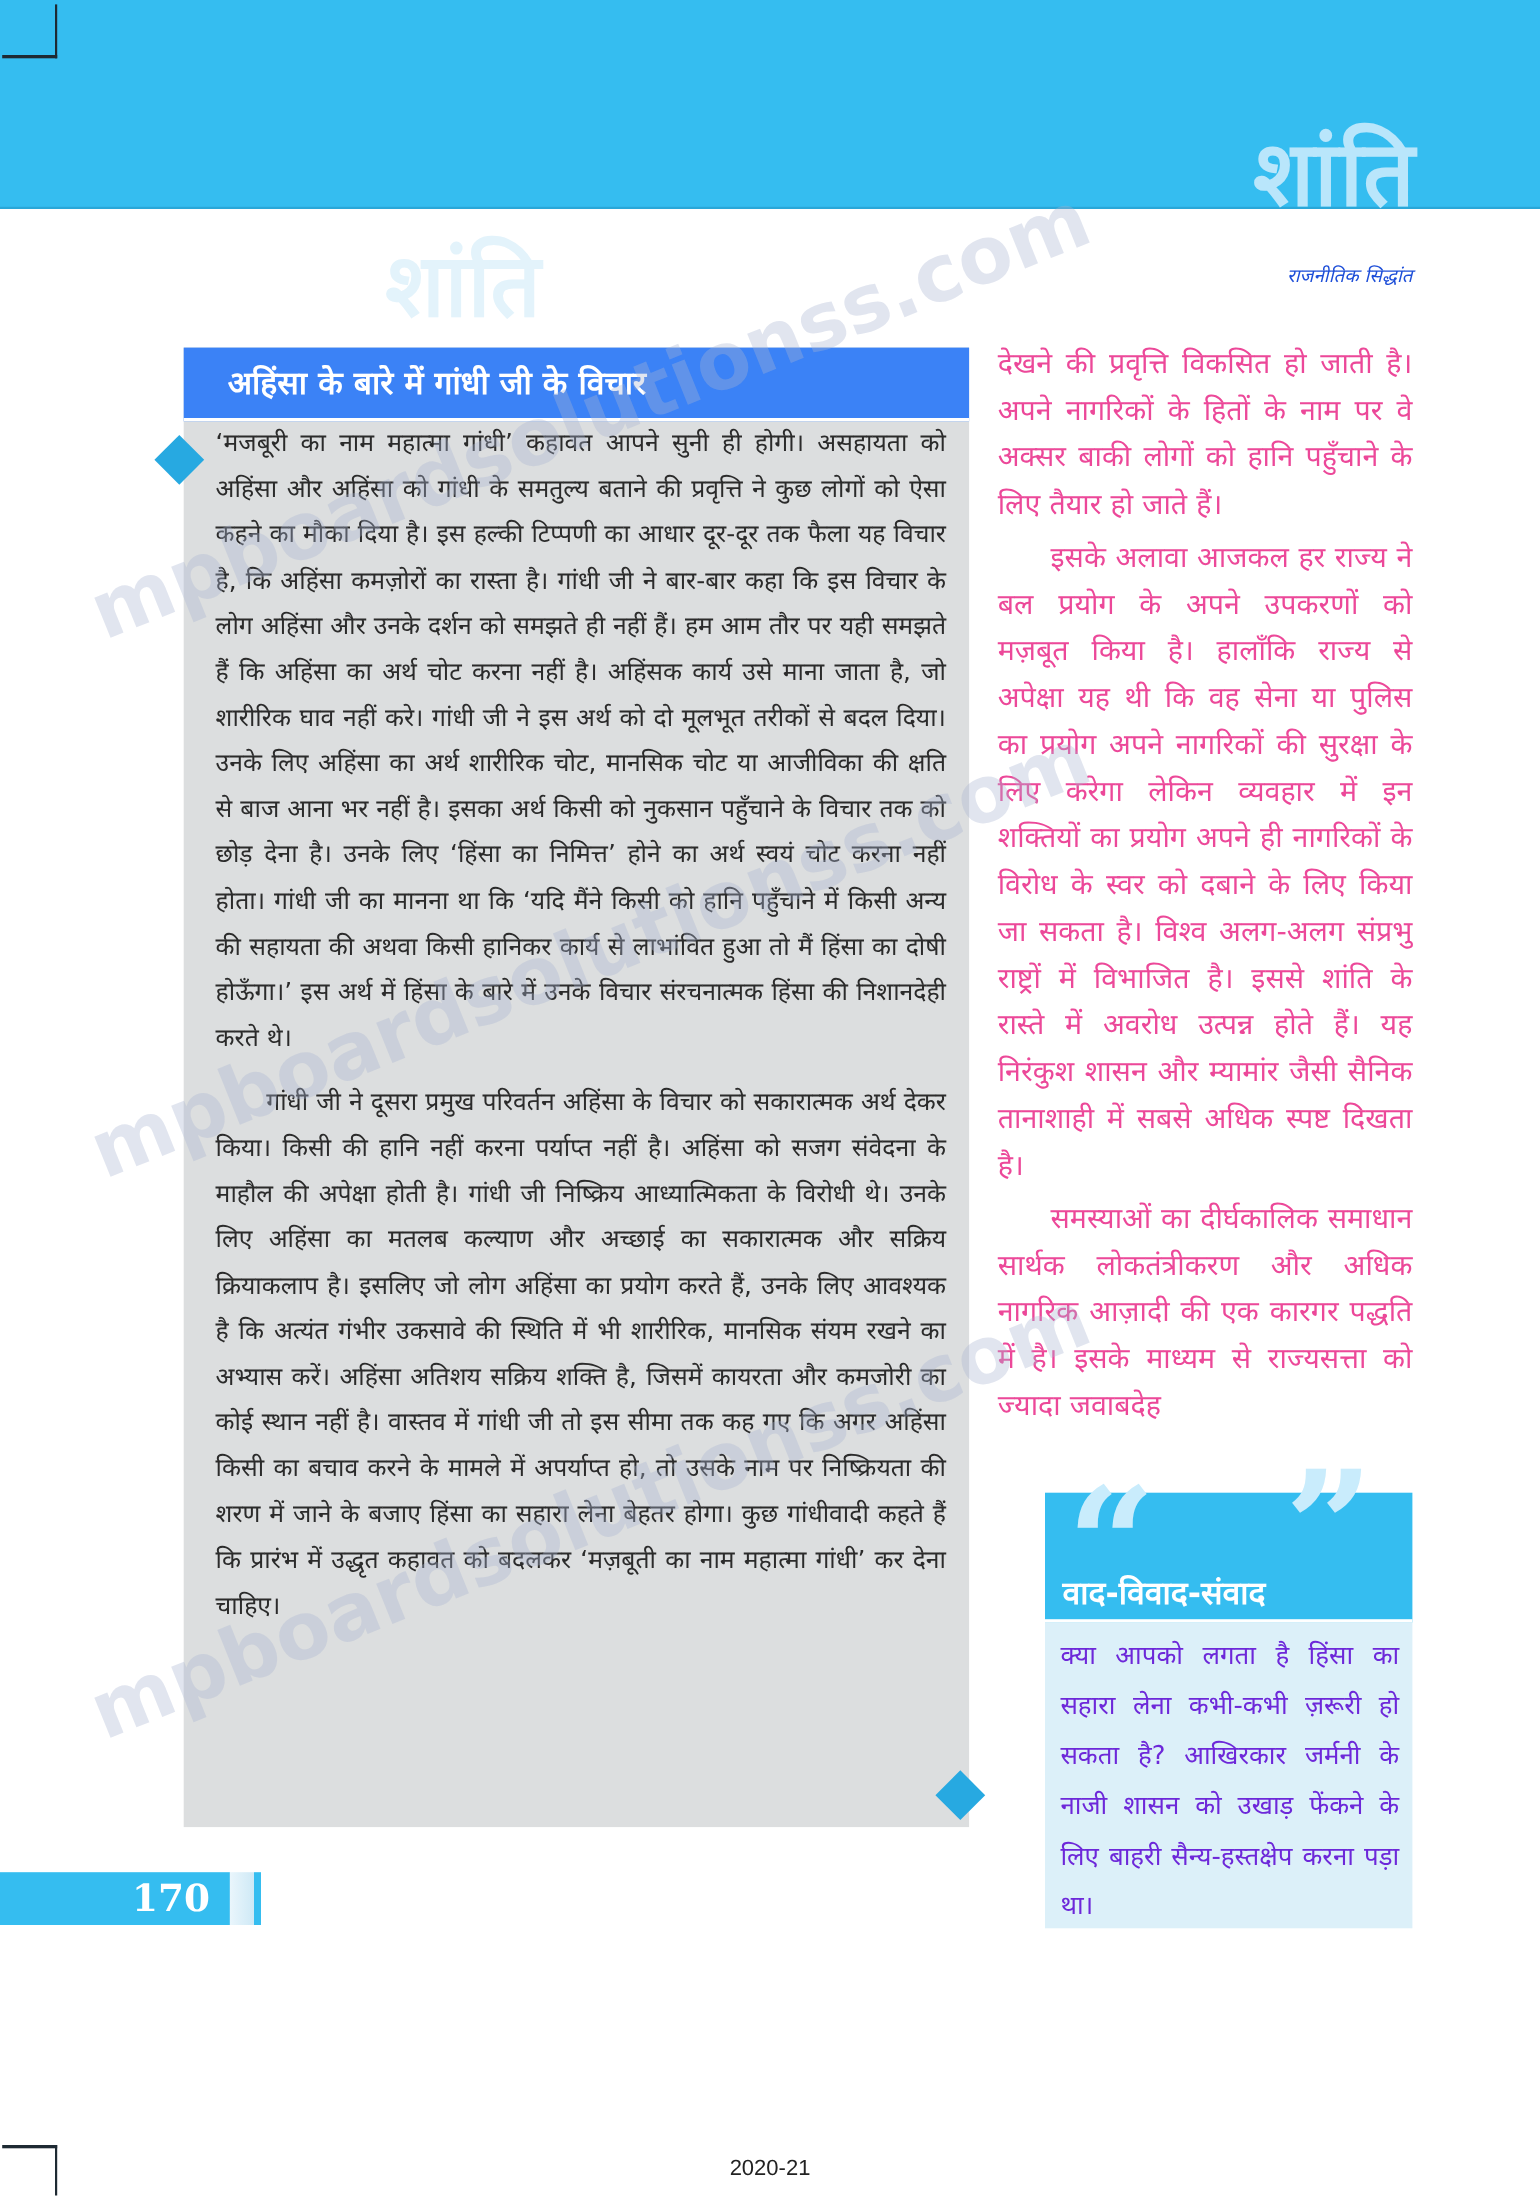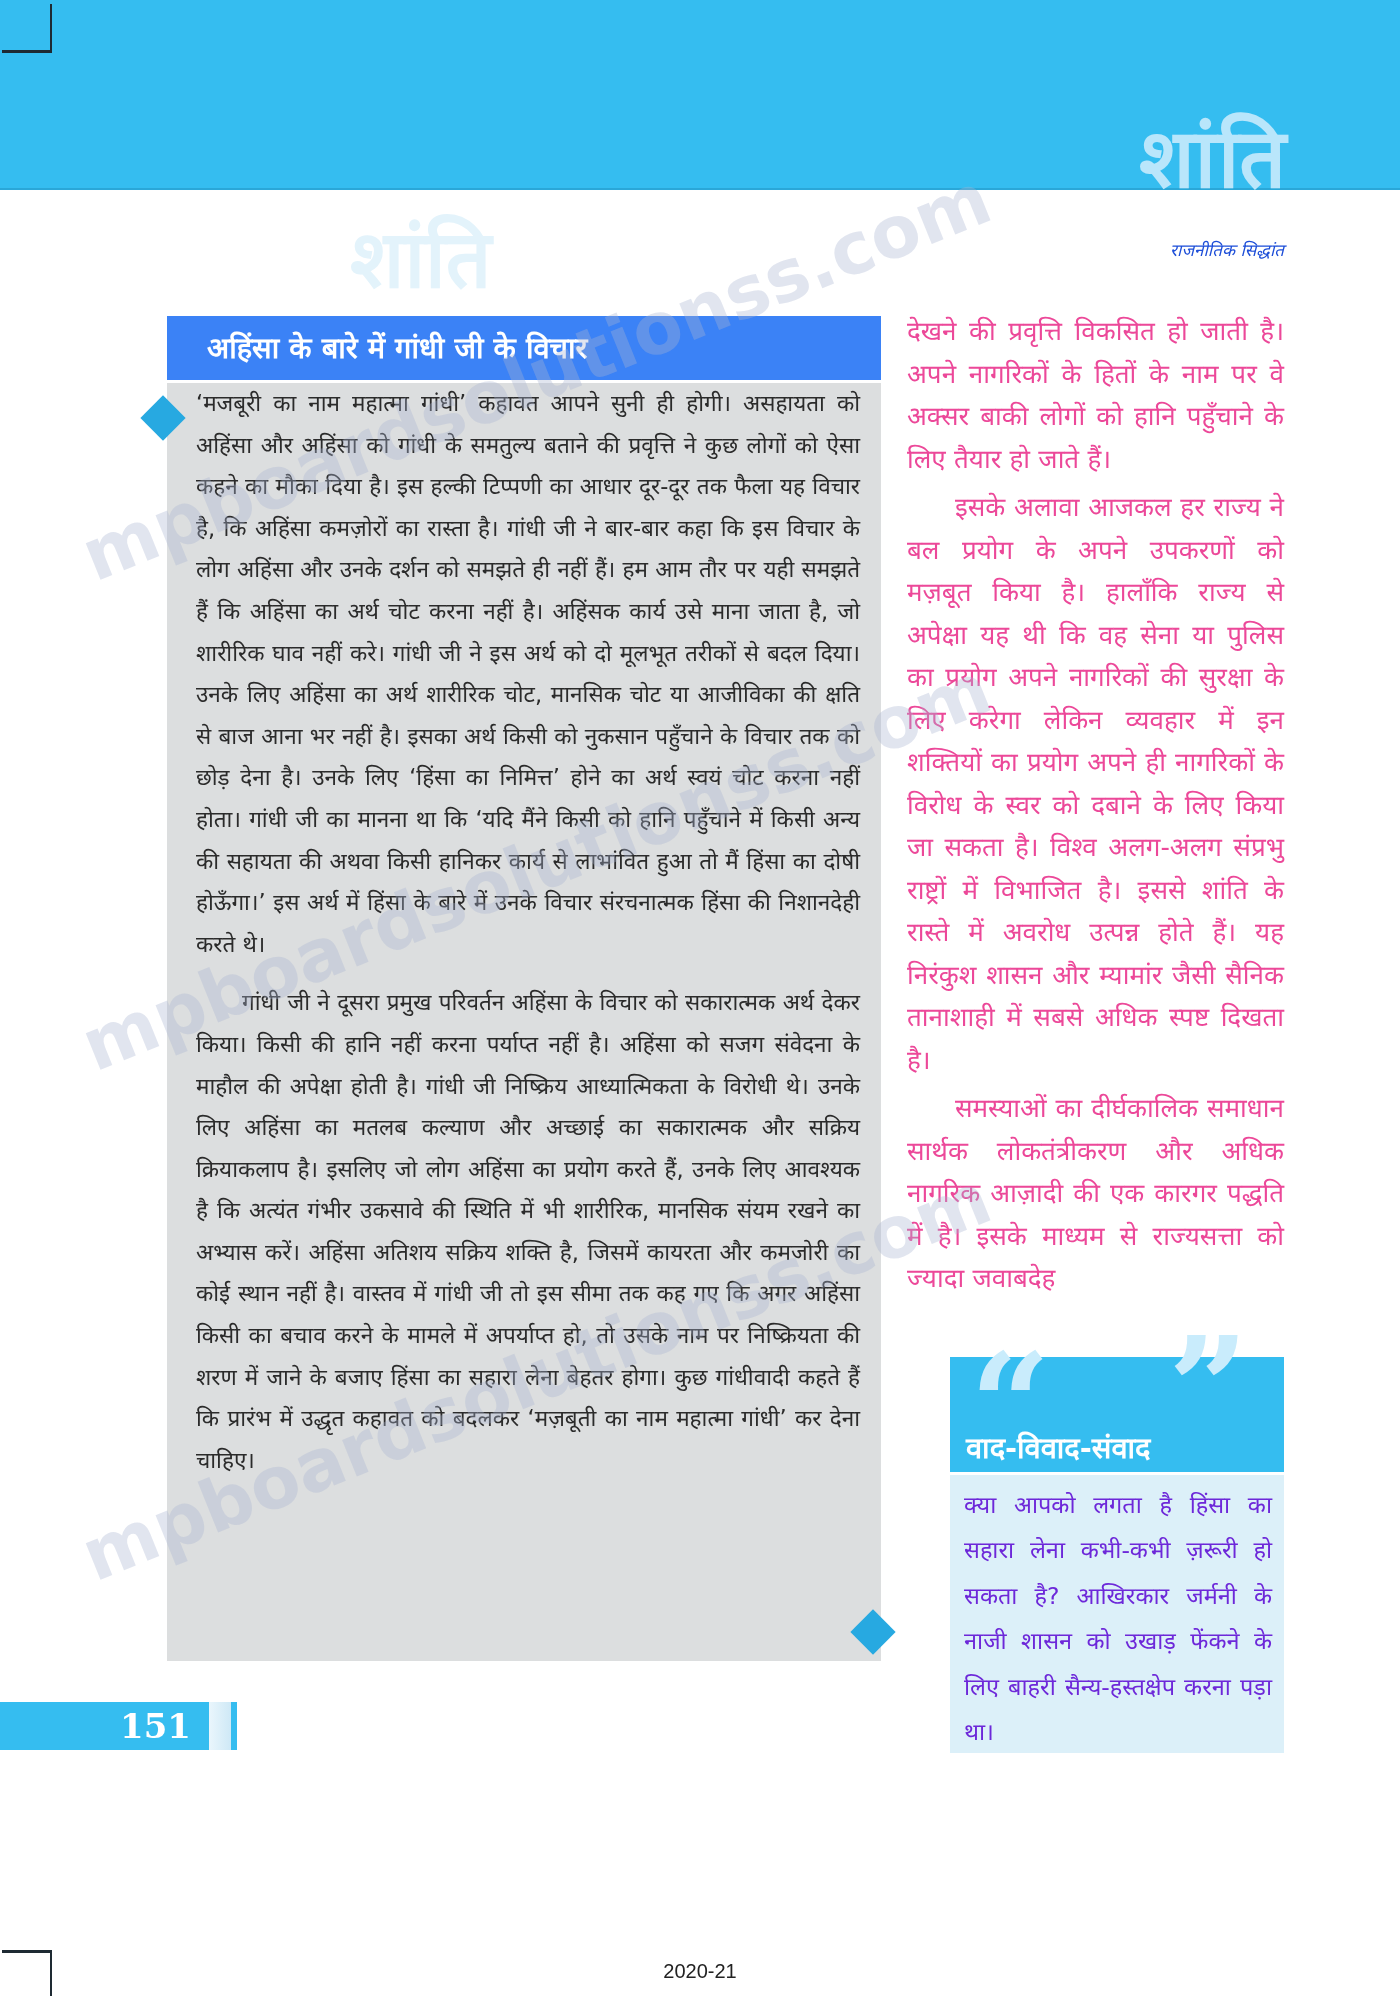--- a/index.html
+++ b/index.html
@@ -156,21 +156,21 @@
     <div class="quote-open">“</div>
     <div class="quote-close">”</div>
     <div class="debate-title">वाद-विवाद-संवाद</div>
   </div>
   <div class="debate-body">
     <div class="debate-text">क्या आपको लगता है हिंसा का सहारा लेना कभी-कभी ज़रूरी हो सकता है? आखिरकार जर्मनी के नाजी शासन को उखाड़ फेंकने के लिए बाहरी सैन्य-हस्तक्षेप करना पड़ा था।</div>
   </div>
 </div>
 
 <div class="page-number-tab">
-  <div class="page-number">151</div>
+  <div class="page-number">170</div>
 </div>
 <div class="page-number-stripe"></div>
 
 <div class="watermark" style="left:70px; top:520px;">mpboardsolutionss.com</div>
 <div class="watermark" style="left:70px; top:1010px;">mpboardsolutionss.com</div>
 <div class="watermark" style="left:70px; top:1520px;">mpboardsolutionss.com</div>
 
 <div class="edition-year">2020-21</div>
 <div class="crop-mark-bottom"></div>
 

